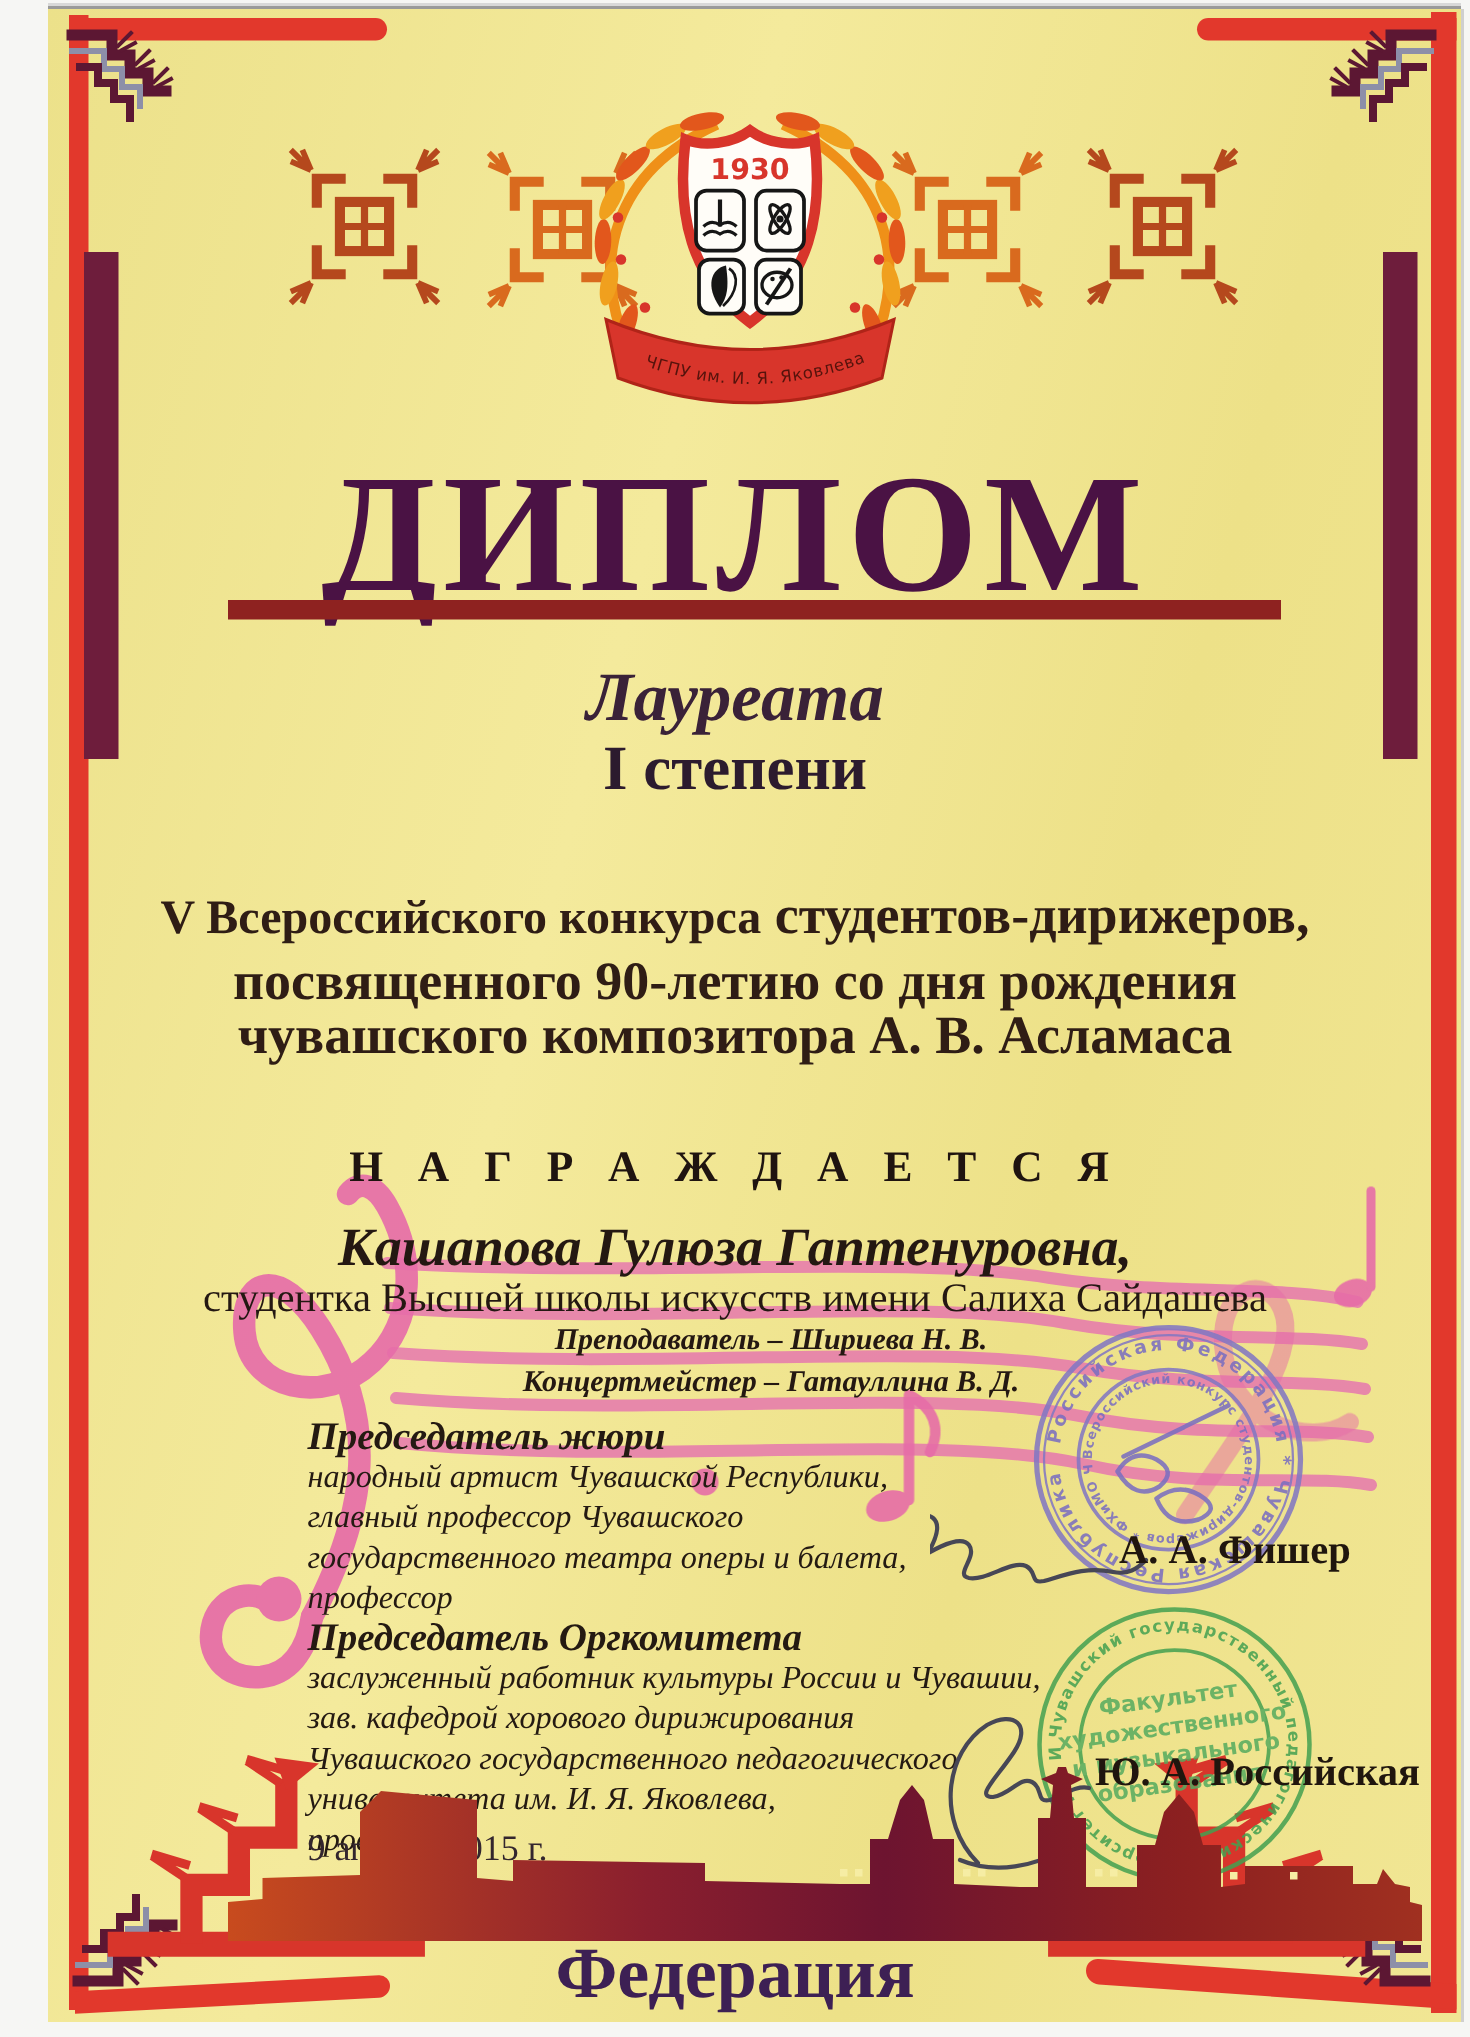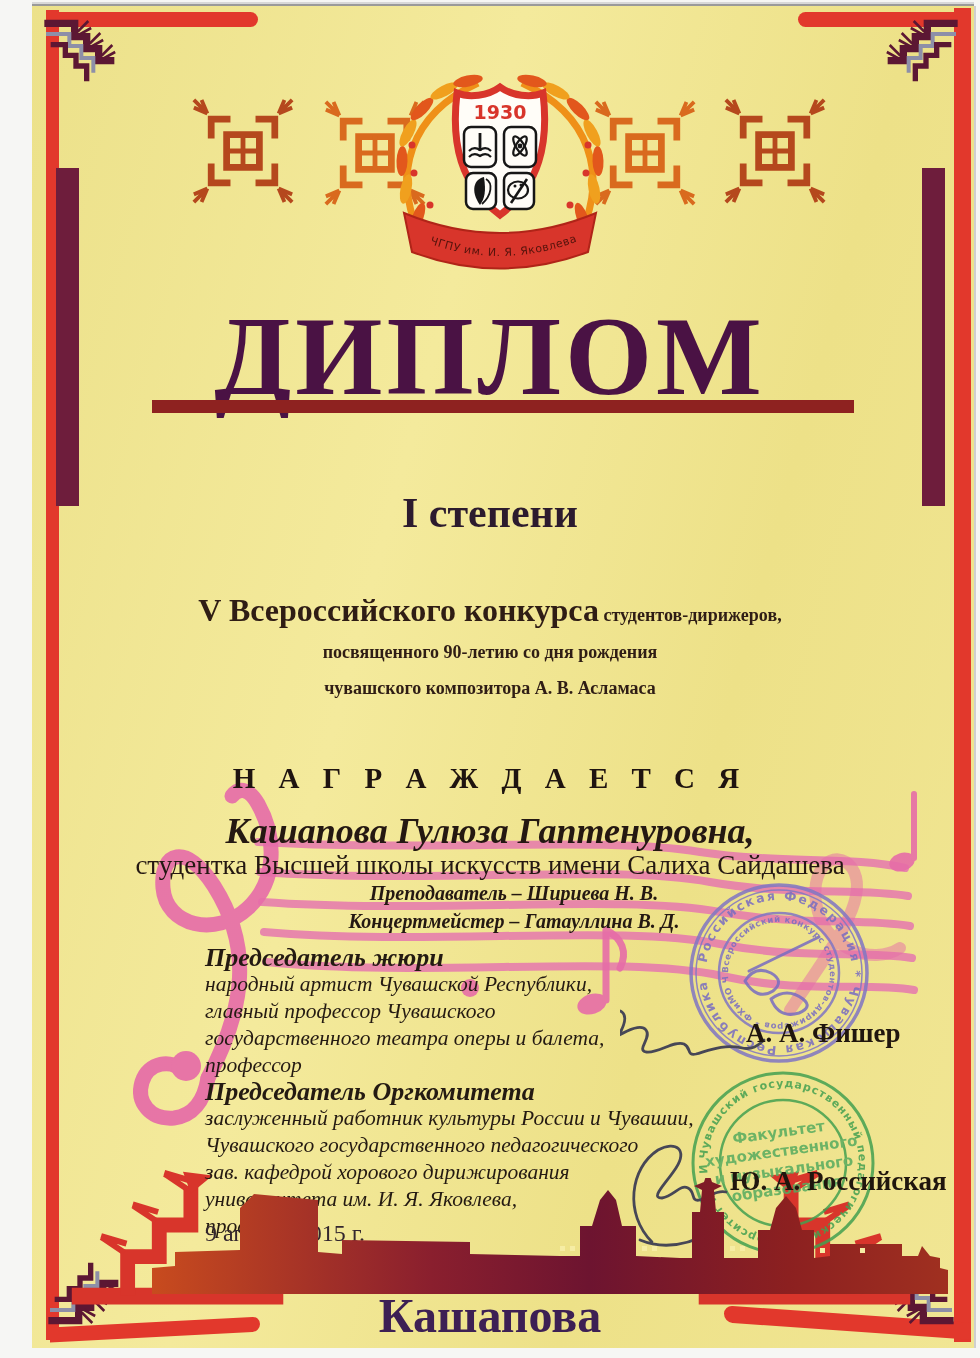--- a/index.html
+++ b/index.html
@@ -10,21 +10,21 @@
         background:linear-gradient(105deg,#ece18a,#f4ea9c 38%,#ede188 68%,#f1e694);
         box-shadow:0 -2px 0 #9a9a9a,0 -4px 0 #d8d8d8,2px 0 0 #cfcfcf;}
   .red{background:#e2382c;}
   .maroon{background:#6e1d3c;}
   .c{left:0;right:0;text-align:center;}
   .title-main{font-size:112px;font-weight:bold;color:#4a1244;letter-spacing:4px;line-height:1;}
   .subtitle1{font-size:46px;font-weight:600;font-style:italic;color:#3a2238;}
   .subtitle2{font-size:42px;font-weight:bold;color:#2c1b2e;}
   .contest{font-weight:600;color:#2f1d15;line-height:36px;}
   .contest .big{font-size:32px;font-weight:bold;}
-  .contest .sm{font-size:18px;}
+  .contest .sm{font-size:36px;}
   .award-head{font-size:29px;font-weight:bold;letter-spacing:8px;color:#1f1410;}
   .award-name{font-size:36px;font-weight:bold;font-style:italic;color:#241812;}
   .award-aff{font-size:27px;color:#241812;}
   .award-line{font-size:20px;font-weight:bold;font-style:italic;color:#241812;padding-left:48px;}
   .off{width:500px;font-style:italic;font-size:21.5px;line-height:27px;color:#241a12;text-align:left;}
   .off .role{font-weight:bold;font-size:26px;}
   .sig-name{font-size:27px;font-weight:bold;color:#20160e;white-space:nowrap;}
   .date{font-size:24px;color:#33262e;}
   .city{font-size:48px;font-weight:bold;color:#3d2054;}
   svg{display:block;}
@@ -165,20 +165,21 @@
     </g>
     <path d="M44 158 Q 140 198 236 158 L 228 197 Q 140 230 52 197 Z" fill="#d8352b" stroke="#b02418" stroke-width="2"></path>
     <path id="ribPath" d="M62 186 Q 140 216 218 186" fill="none"></path>
     <text font-size="11" fill="#55130c" letter-spacing="0.5" font-family="DejaVu Sans, sans-serif">
       <textPath href="#ribPath" startOffset="8">ЧГПУ им. И. Я. Яковлева</textPath>
     </text>
   </svg>
 
   <div class="abs c title-main" style="top:300px">ДИПЛОМ</div>
   <div class="abs" style="left:152px;top:400px;width:702px;height:13px;background:#8e2220"></div>
+  <div class="abs c subtitle1" style="top:438px">Лауреата</div>
   <div class="abs c subtitle2" style="top:489px">I степени</div>
 
   <div class="abs c contest" style="top:592px">
     <div><span class="big">V Всероссийского конкурса</span><span class="sm"> студентов-дирижеров,</span></div>
     <div class="sm">посвященного 90-летию со дня рождения</div>
     <div class="sm">чувашского композитора А. В. Асламаса</div>
   </div>
 
   <svg class="abs" style="left:100px;top:770px;width:830px;height:370px" viewBox="100 770 830 370">
     <g stroke="#e678ae" stroke-width="8" fill="none" stroke-linecap="round" opacity="0.85">
@@ -212,22 +213,22 @@
   <div class="abs off" style="left:205px;top:944px">
     <div class="role">Председатель жюри</div>
     <div>народный артист Чувашской Республики,</div>
     <div>главный профессор Чувашского</div>
     <div>государственного театра оперы и балета,</div>
     <div>профессор</div>
   </div>
   <div class="abs off" style="left:205px;top:1078px">
     <div class="role">Председатель Оргкомитета</div>
     <div>заслуженный работник культуры России и Чувашии,</div>
+    <div>зав. кафедрой хорового дирижирования</div>
     <div>Чувашского государственного педагогического</div>
-    <div>зав. кафедрой хорового дирижирования</div>
     <div>университета им. И. Я. Яковлева,</div>
     <div>профессор</div>
   </div>
   <div class="abs date" style="left:205px;top:1220px">9 апреля 2015 г.</div>
 
   <svg class="abs" style="left:620px;top:850px;width:360px;height:440px" viewBox="620 850 360 440">
     <g transform="translate(779,973)" opacity="0.88">
       <circle r="88" stroke="#8378c2" stroke-width="3.5" fill="none"></circle>
       <circle r="83" stroke="#8378c2" stroke-width="1.5" fill="none"></circle>
       <circle r="60" stroke="#8378c2" stroke-width="2.5" fill="none"></circle>
@@ -284,14 +285,14 @@
         <rect x="570" y="1246" width="5" height="5"></rect>
       <rect x="642" y="1246" width="5" height="5"></rect>
         <rect x="652" y="1246" width="5" height="5"></rect>
       <rect x="730" y="1246" width="5" height="5"></rect>
         <rect x="740" y="1246" width="5" height="5"></rect>
       <rect x="820" y="1248" width="5" height="5"></rect>
         <rect x="860" y="1248" width="5" height="5"></rect>
     </g>
   </svg>
 
-  <div class="abs c city" style="top:1288px">Кашапова</div>
+  <div class="abs c city" style="top:1288px">Федерация</div>
 </div>
 
 </body></html>

